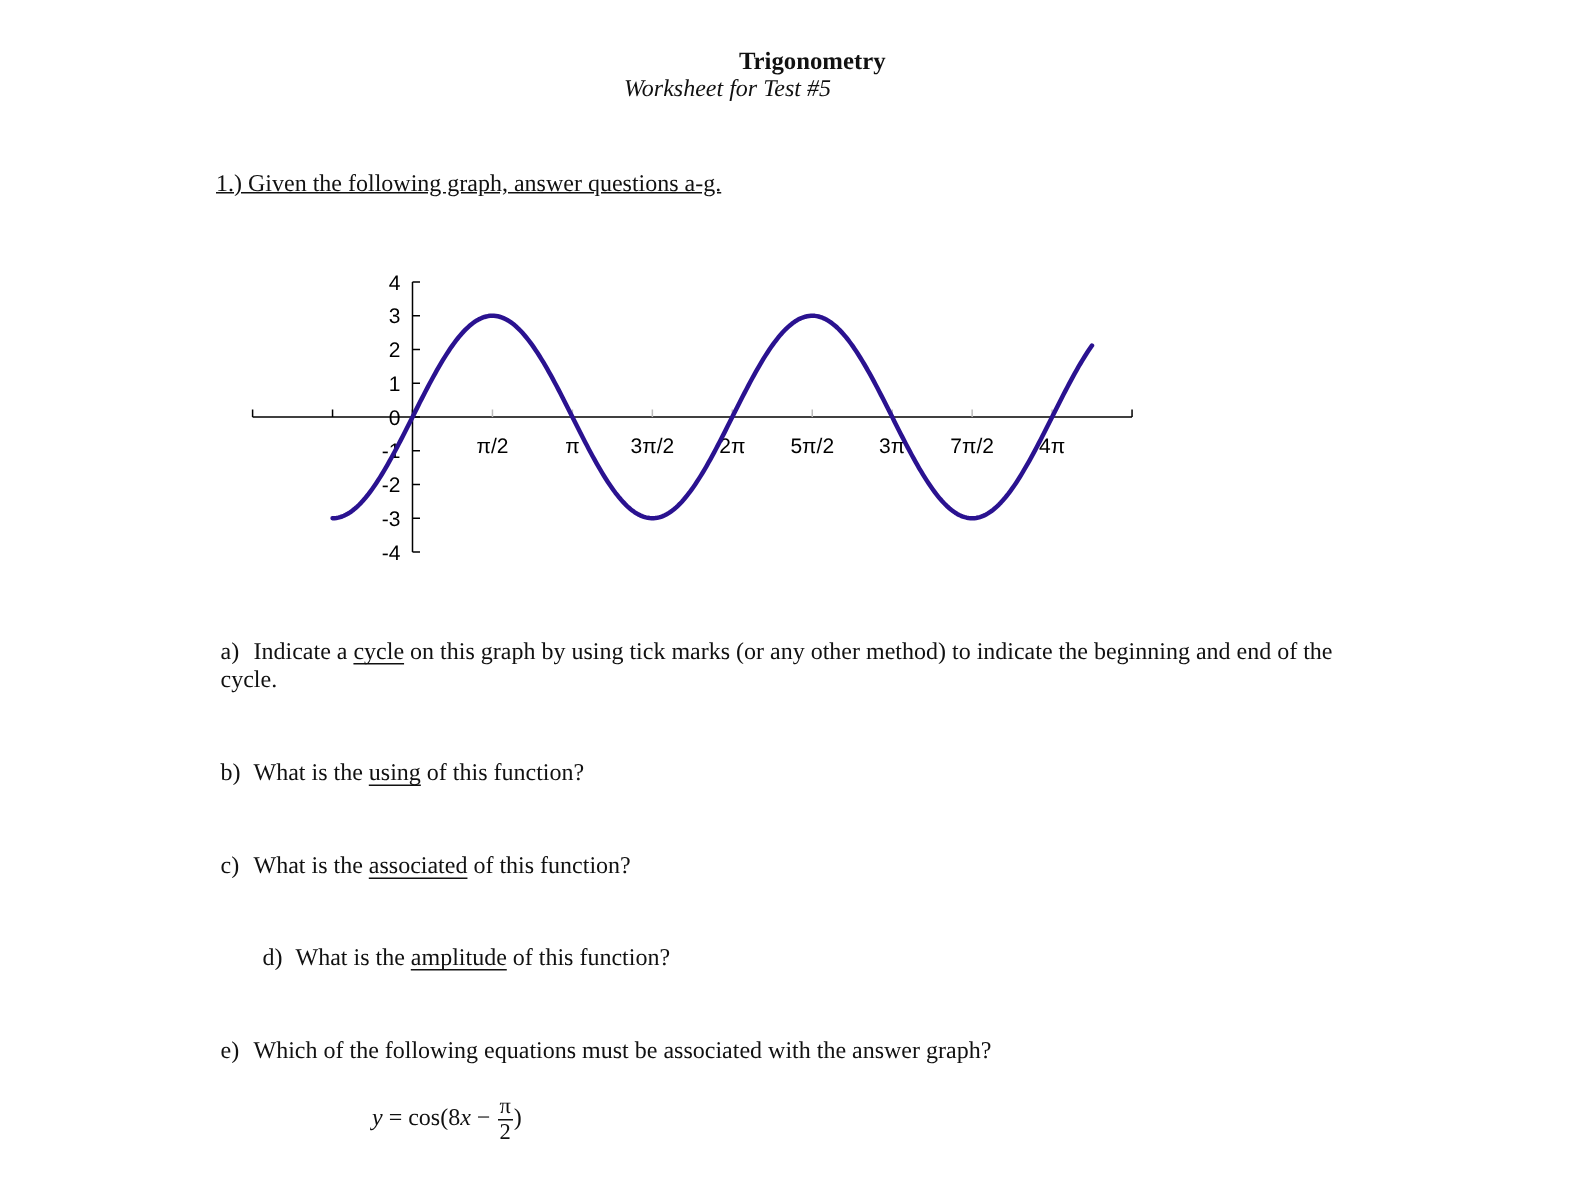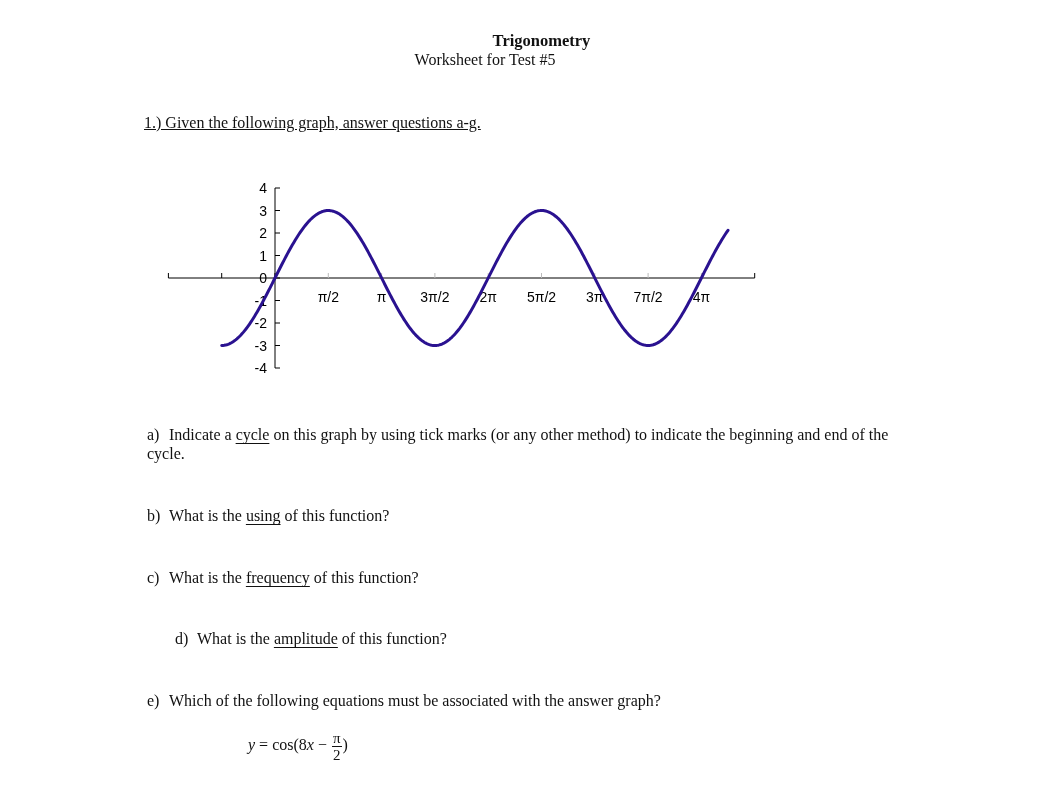--- a/index.html
+++ b/index.html
@@ -1,20 +1,20 @@
 <!DOCTYPE html>
 <html><head>
 <meta charset="utf-8">
 <style>
   html, body { margin:0; padding:0; background:#ffffff; }
   body { width:1057px; height:795px; position:relative; overflow:hidden;
          font-family:"Liberation Serif", "DejaVu Serif", serif; color:#111; }
   .abs { position:absolute; }
   .title { left:0; width:1057px; top:31px; text-align:center; font-weight:bold; font-size:16.5px;padding-left:13px; }
-  .subtitle { left:0; width:970px; top:51px; text-align:center; font-size:16px; }
+  .subtitle { left:0; width:970px; top:51px; text-align:center; font-size:16px;font-style:italic; }
   .q1 { left:144px; top:114px; font-size:16px;text-decoration:underline; }
   .q { left:147px; font-size:16px; line-height:19px;font-family:Liberation Serif, serif; }
   .qlabel { display:inline-block; width:22px; }
   .u { text-decoration:underline; text-underline-offset:3px; text-decoration-thickness:1px; }
   .qa { top:425px; width:760px; }
   .qb { top:506px; }
   .qc { top:568px; }
   .qd { top:629px;margin-left:28px; }
   .qe { top:691px; }
   .graph { left:0; top:0; }
@@ -85,21 +85,21 @@
 
 <div class="abs q qa">
   <span class="qlabel">a)</span><span>Indicate a </span><span class="u">cycle</span><span> on this graph by using tick marks (or any other method) to indicate the beginning and end of the cycle.</span>
 </div>
 
 <div class="abs q qb">
   <span class="qlabel">b)</span><span>What is the </span><span class="u">using</span><span> of this function?</span>
 </div>
 
 <div class="abs q qc">
-  <span class="qlabel">c)</span><span>What is the </span><span class="u">frequency</span><span> of this function?</span>
+  <span class="qlabel">c)</span><span>What is the </span><span class="u">associated</span><span> of this function?</span>
 </div>
 
 <div class="abs q qd">
   <span class="qlabel">d)</span><span>What is the </span><span class="u">amplitude</span><span> of this function?</span>
 </div>
 
 <div class="abs q qe">
   <span class="qlabel">e)</span><span>Which of the following equations must be associated with the answer graph?</span>
 </div>
 

